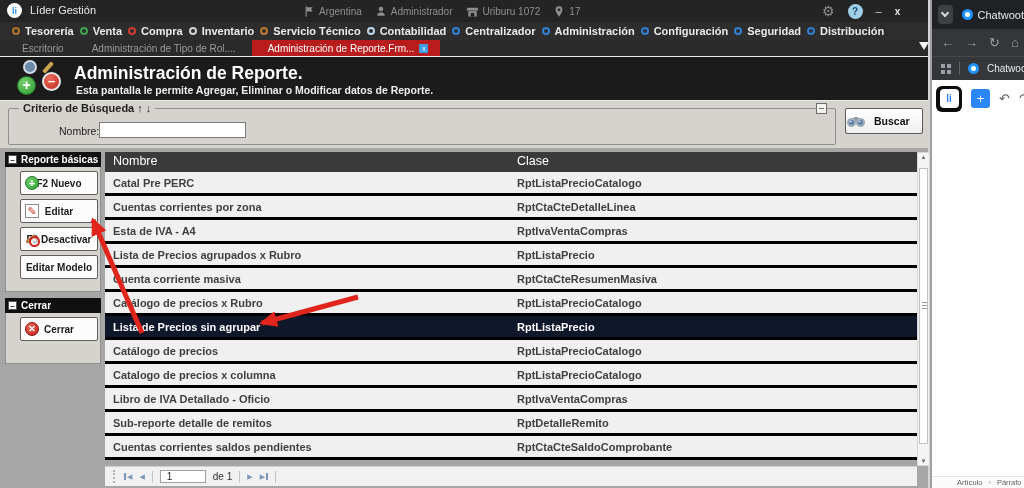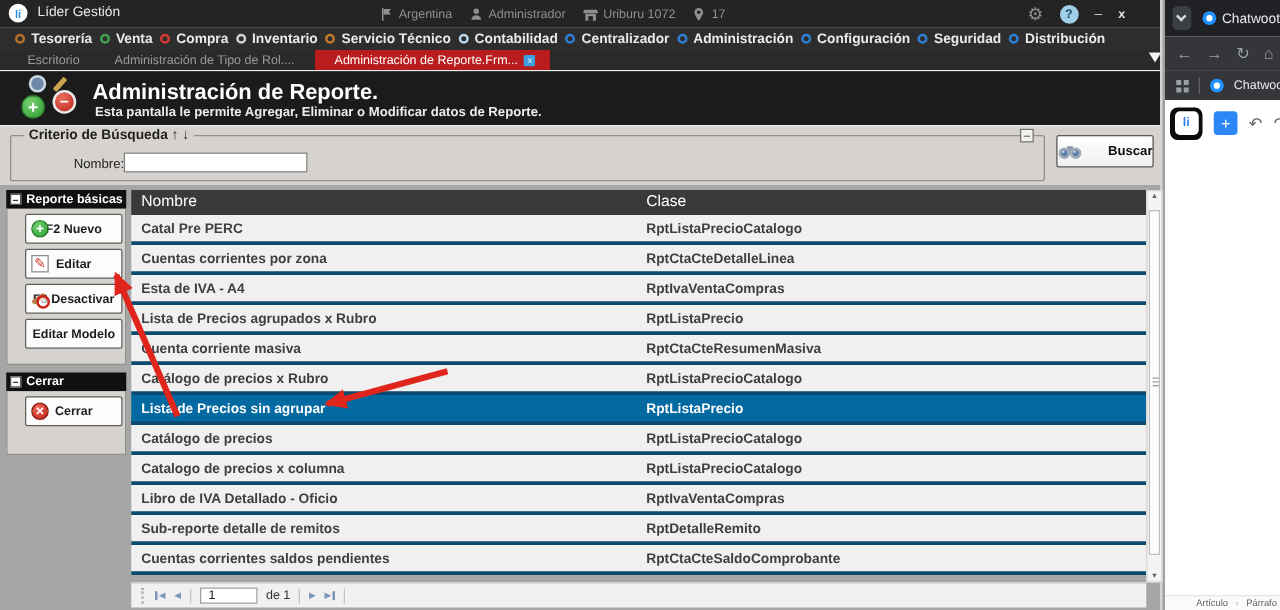--- a/index.html
+++ b/index.html
@@ -48,21 +48,21 @@
   .banner-sub{position:absolute;left:76px;top:27px;color:#ececec;font-size:10.5px;font-weight:bold;}
 
   .searchbar{position:absolute;left:0;top:100px;width:100%;height:48px;background:#d6d3ce;border-top:1px solid #ebebeb;}
   .groupbox{position:absolute;left:8px;top:7px;width:828px;height:37px;border:1px solid #8f8f8f;border-radius:2px;}
   .group-label{position:absolute;left:10px;top:-7px;background:#d6d3ce;padding:0 4px;font-size:11px;font-weight:bold;color:#1f1f1f;text-align:right;}
   .group-collapse{position:absolute;right:8px;top:-6px;width:11px;height:11px;background:#f4f2ee;border:1px solid #6f6f6f;
                   font-size:9px;line-height:8px;text-align:center;color:#222;}
   .nombre-label{position:absolute;left:50px;top:16px;font-size:10.5px;color:#222;}
   .nombre-input{position:absolute;left:90px;top:13px;width:147px;height:16px;border:1px solid #7a7a7a;font-size:11px;padding:0 3px;background:#fff;}
   .buscar-btn{position:absolute;left:845px;top:7px;width:78px;height:26px;background:linear-gradient(#ffffff,#f0f0f0);
-              border:1px solid #5a5a5a;border-radius:2px;display:flex;align-items:center;justify-content:space-between;gap:8px;
+              border:1px solid #5a5a5a;border-radius:2px;display:flex;align-items:center;justify-content:flex-start;gap:8px;
               font-size:10.5px;font-weight:bold;color:#111;}
 
   .sidebar{position:absolute;left:5px;top:152px;width:96px;}
   .sec-h{height:15px;background:#101010;color:#fff;font-size:10px;font-weight:bold;display:flex;align-items:center;gap:4px;padding-left:3px;}
   .sec-collapse{width:9px;height:9px;background:#fff;color:#000;border:1px solid #555;font-size:8px;line-height:7px;text-align:center;}
   .sec-body{background:#d6d3ce;border:1px solid #8f8f8f;border-top:none;padding:4px 2px 8px 14px;}
   .sec-body.close-body{padding-bottom:18px;}
   .sb-btn{position:relative;height:24px;margin-bottom:4px;background:#fcfcfc;border:1px solid #5f5f5f;border-radius:2px;
           display:flex;align-items:center;}
   .sb-btn .lbl{width:100%;text-align:center;font-size:10px;font-weight:bold;color:#1c1c1c;}
@@ -78,24 +78,24 @@
                          transform:rotate(-35deg);border-radius:2px;}
   .ic-deactivate::after{content:"";position:absolute;right:-1px;bottom:-1px;width:7px;height:7px;border:2px solid #cf2218;
                         border-radius:50%;background:rgba(255,255,255,.65);}
   .ic-close{border-radius:50%;background:radial-gradient(circle at 35% 30%, #ef6d60, #bf1a10);border:1px solid #8e120b;}
   .ic-close::before{content:"✕";display:block;color:#fff;font-size:9px;font-weight:bold;line-height:12px;text-align:center;}
 
   .grid-header{position:absolute;left:105px;top:152px;width:812px;height:20px;background:#3a3a3a;color:#fff;}
   .th-nombre{position:absolute;left:8px;top:2px;font-size:12.5px;}
   .th-clase{position:absolute;left:412px;top:2px;font-size:12.5px;}
   .grid-rows{position:absolute;left:105px;top:172px;width:812px;}
-  .row{position:relative;height:24px;background:#f0f0f0;border-bottom:3px solid #0c4a6e;display:flex;align-items:center;}
+  .row{position:relative;height:24px;background:#f0f0f0;border-bottom:3px solid #000000;display:flex;align-items:center;}
   .row .c-nombre{padding-left:8px;font-size:11px;font-weight:bold;color:#3f3f3f;}
   .row .c-clase{position:absolute;left:412px;font-size:11px;font-weight:bold;color:#3f3f3f;}
-  .row.selected{background:#0369a1;}
+  .row.selected{background:#0f172a;}
   .row.selected .c-nombre,.row.selected .c-clase{color:#fbfbfb;}
 
   .vscroll{position:absolute;left:917px;top:152px;width:13px;height:314px;background:#f4f4f4;border:1px solid #d6d6d6;}
   .vs-up{position:absolute;left:0;top:1px;width:100%;text-align:center;font-size:6px;color:#666;}
   .vs-down{position:absolute;left:0;bottom:1px;width:100%;text-align:center;font-size:6px;color:#666;}
   .vs-thumb{position:absolute;left:1px;right:1px;top:15px;height:276px;background:#fdfdfd;border:1px solid #c0c0c0;}
   .vs-thumb::before{content:"";position:absolute;left:2px;top:calc(50% - 4px);width:5px;height:1px;background:#999;
                     box-shadow:0 3px #999, 0 6px #999;}
 
   .pager{position:absolute;left:105px;top:466px;width:812px;height:20px;background:#f1f1f1;border-top:1px solid #cfcfcf;

